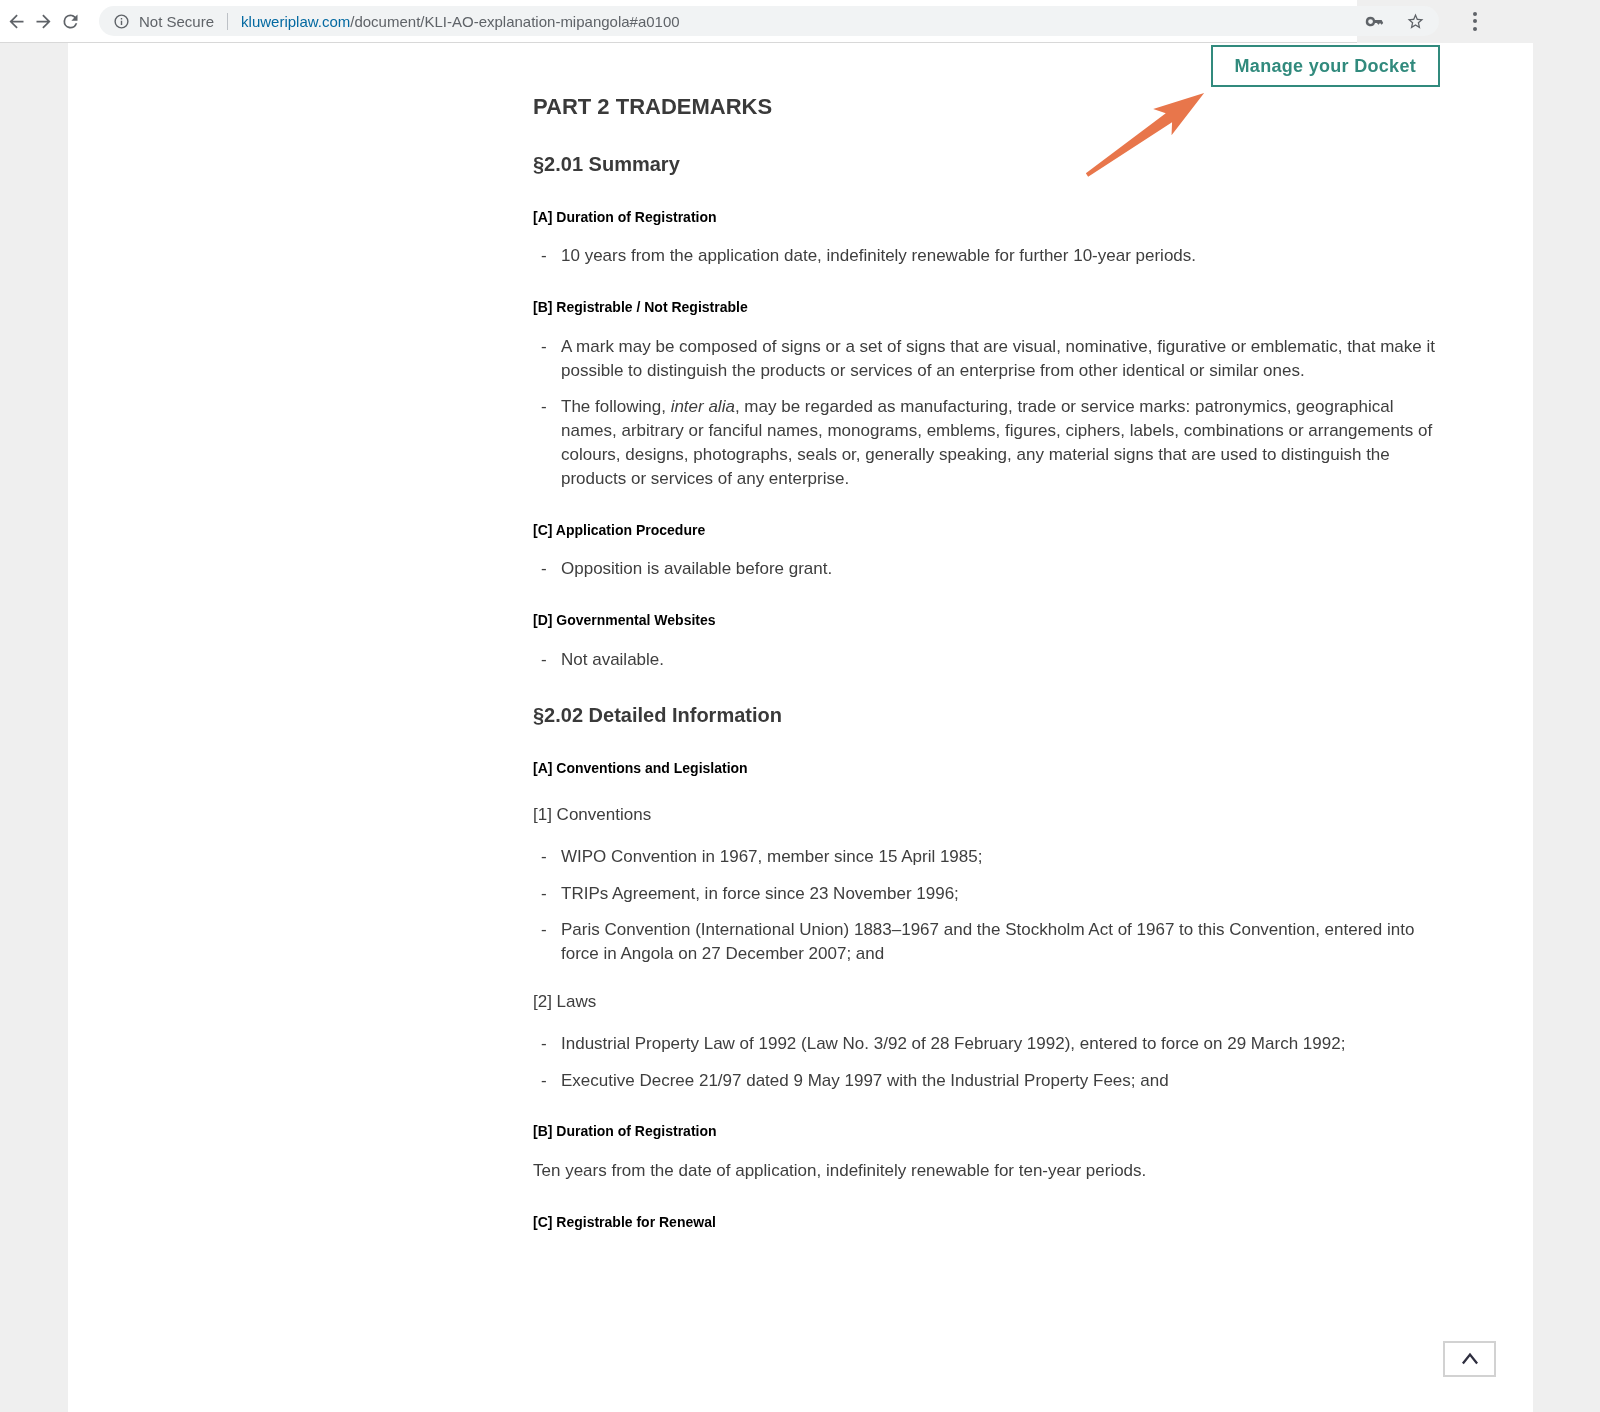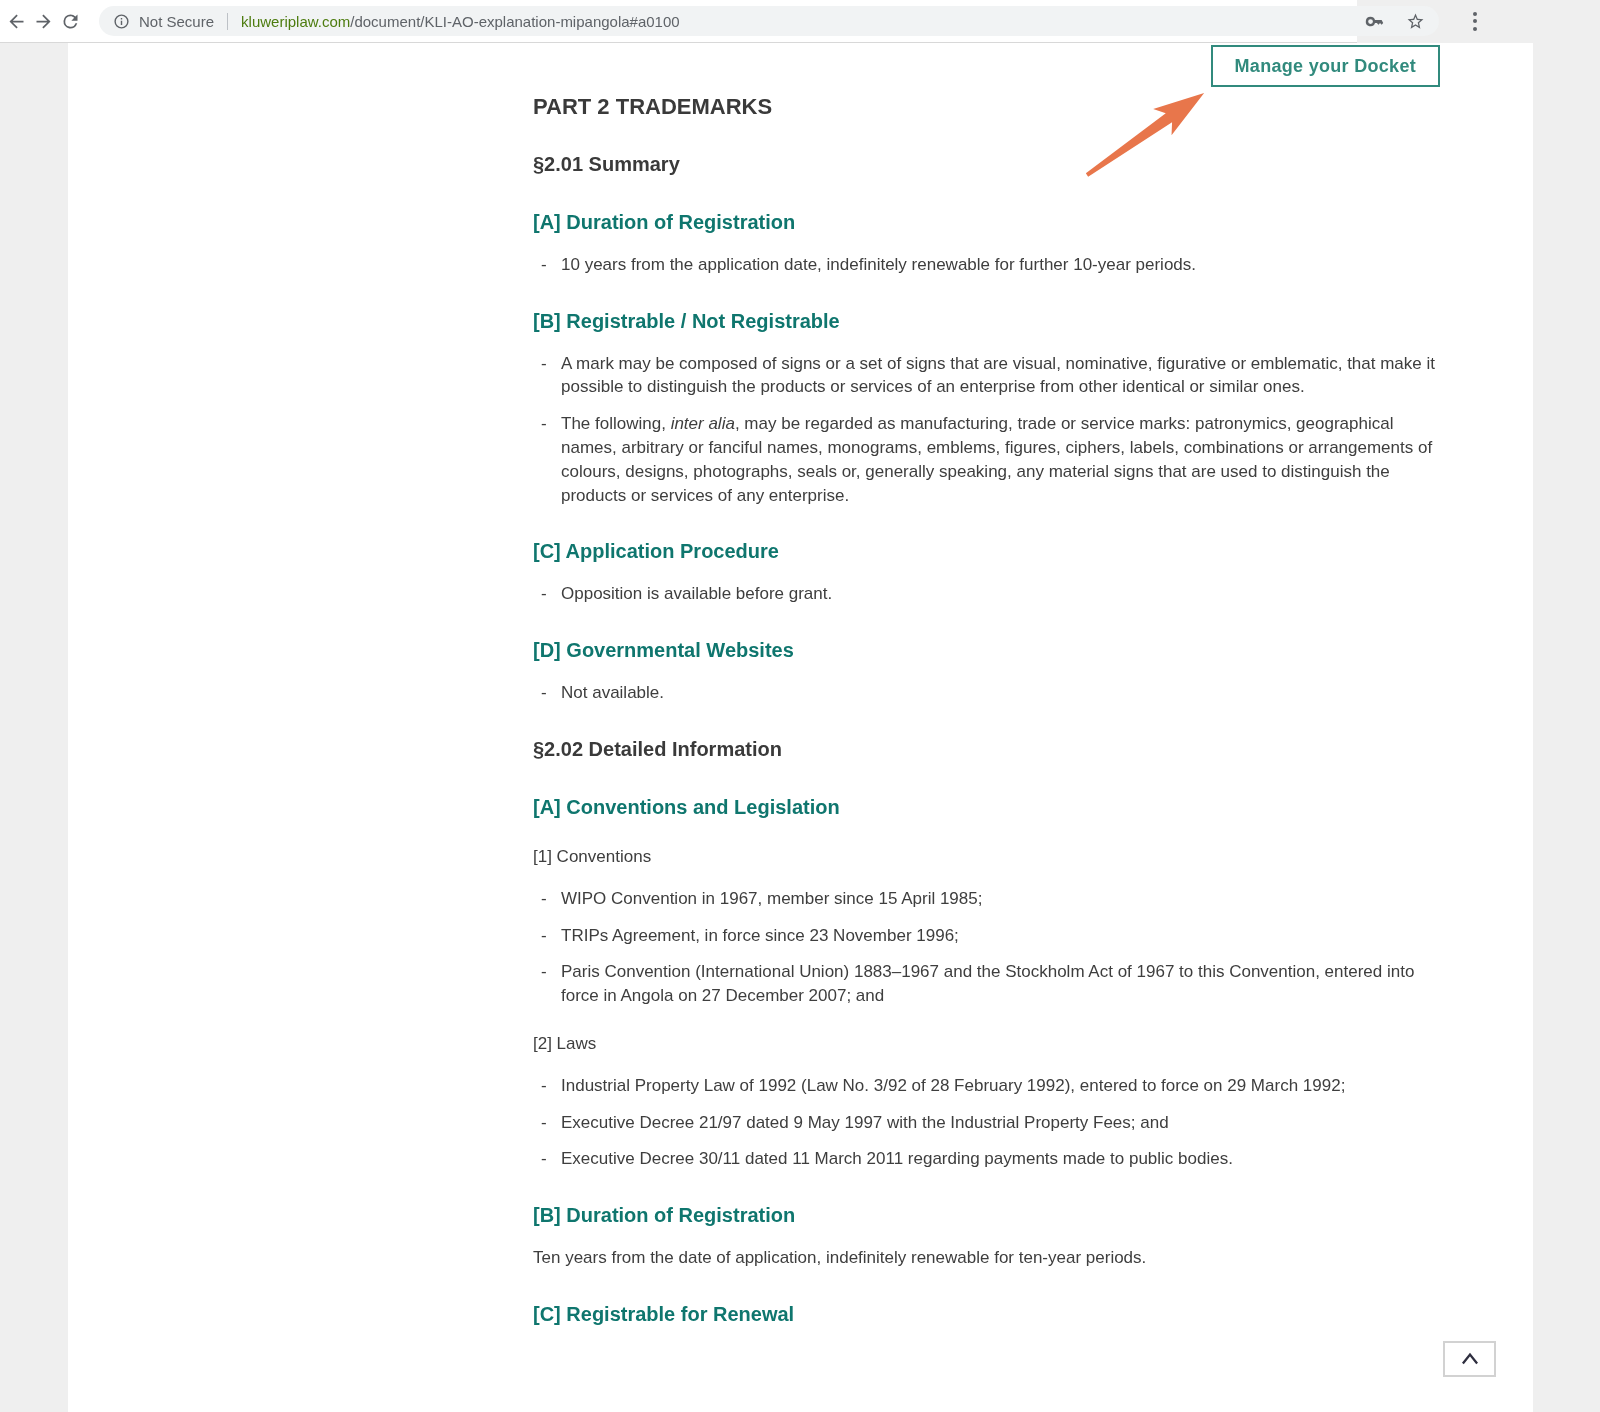--- a/index.html
+++ b/index.html
@@ -20,21 +20,21 @@
   .nav-btn svg { width: 21px; height: 21px; fill: #5f6368; }
   .omnibox {
     height: 30px; flex: 0 0 1340px; margin-left: 18px;
     background: #f1f3f4; border-radius: 15px;
     display: flex; align-items: center; padding: 0 14px; gap: 9px;
   }
   .omnibox .info-icon svg { width: 17px; height: 17px; fill: #5f6368; display:block; }
   .not-secure { font-size: 15px; color: #5f6368; white-space: nowrap; }
   .omni-divider { width: 1px; height: 17px; background: #bdc1c6; margin: 0 4px; }
   .url-text { font-size: 15px; color: #5f6368; white-space: nowrap; overflow: hidden; }
-  .url-text .domain { color: #4d7c0f; }
+  .url-text .domain { color: #0369a1; }
   .omni-right { margin-left: auto; display: flex; align-items: center; gap: 22px; }
   .omni-right svg { width: 19px; height: 19px; fill: #5f6368; display: block; }
   .avatar { width: 30px; height: 30px; margin-left: 14px; display: block; }
   .menu-dots { margin: 0 14px 0 16px; display: flex; flex-direction: column; gap: 3.5px; padding: 6px 4px; }
   .menu-dots i { width: 4px; height: 4px; border-radius: 50%; background: #5f6368; display: block; }
 
   
   .viewport { position: absolute; top: 43px; left: 0; right: 0; bottom: 0; background: #efefef; }
   .page {
     position: absolute; left: 68px; top: 0; bottom: 0; width: 1465px;
@@ -48,21 +48,21 @@
     line-height: 38px; padding: 0 22px; text-decoration: none; cursor: pointer;
     font-family: "Liberation Sans", sans-serif;
   }
   .annotation-arrow { position: absolute; left: 1015px; top: 40px; width: 130px; height: 95px; }
 
   
   .doc { color: #3e3e3e; font-size: 17px; line-height: 1.4; max-width: 915px; }
   .doc h1 { font-size: 22px; font-weight: bold; color: #3a3a3a; margin: 0 0 27px 0; }
   .doc h2 { font-size: 20px; font-weight: bold; color: #3a3a3a; margin: 30px 0 24px 0; }
   .doc h1 + h2 { margin-top: 8px; }
-  .doc h3 { font-size: 20px; font-weight: bold; color: #0f766e; margin: 30px 0 17px 0; }
+  .doc h3 { font-size: 14px; font-weight: bold; color: #000000; margin: 30px 0 17px 0; }
   .doc .sub-label { font-size: 17px; font-weight: normal; margin: 24px 0 18px 0; }
   .doc ul { list-style: none; }
   .doc li { position: relative; padding-left: 28px; margin-bottom: 13px; }
   .doc li::before { content: "-"; position: absolute; left: 8px; top: 0; }
   .doc p { margin: 0 0 13px 0; }
   .doc .em { font-style: italic; }
 
   .scroll-top {
     position: absolute; right: 37px; bottom: 35px; width: 53px; height: 36px;
     background: #ffffff; border: 2px solid #d2d2d2; cursor: pointer;
@@ -170,21 +170,20 @@
       <ul>
         <li>WIPO Convention in 1967, member since 15 April 1985;</li>
         <li>TRIPs Agreement, in force since 23 November 1996;</li>
         <li>Paris Convention (International Union) 1883–1967 and the Stockholm Act of 1967 to this Convention, entered into force in Angola on 27 December 2007; and</li>
       </ul>
 
       <div class="sub-label">[2] Laws</div>
       <ul>
         <li>Industrial Property Law of 1992 (Law No. 3/92 of 28 February 1992), entered to force on 29 March 1992;</li>
         <li>Executive Decree 21/97 dated 9 May 1997 with the Industrial Property Fees; and</li>
-        <li>Executive Decree 30/11 dated 11 March 2011 regarding payments made to public bodies.</li>
       </ul>
 
       <h3>[B] Duration of Registration</h3>
       <p>Ten years from the date of application, indefinitely renewable for ten-year periods.</p>
 
       <h3>[C] Registrable for Renewal</h3>
 
     </div>
 
     <button class="scroll-top">

